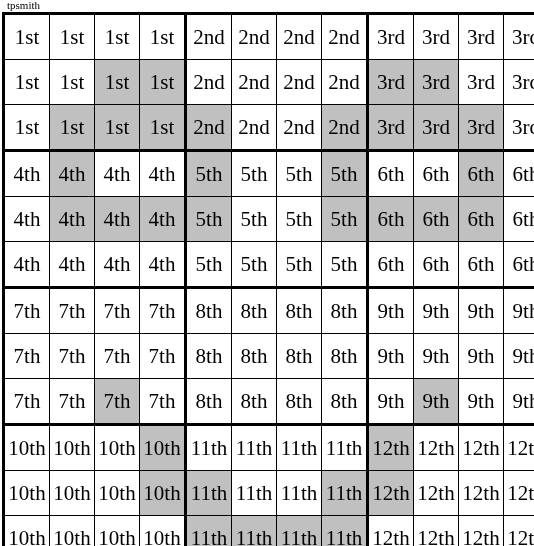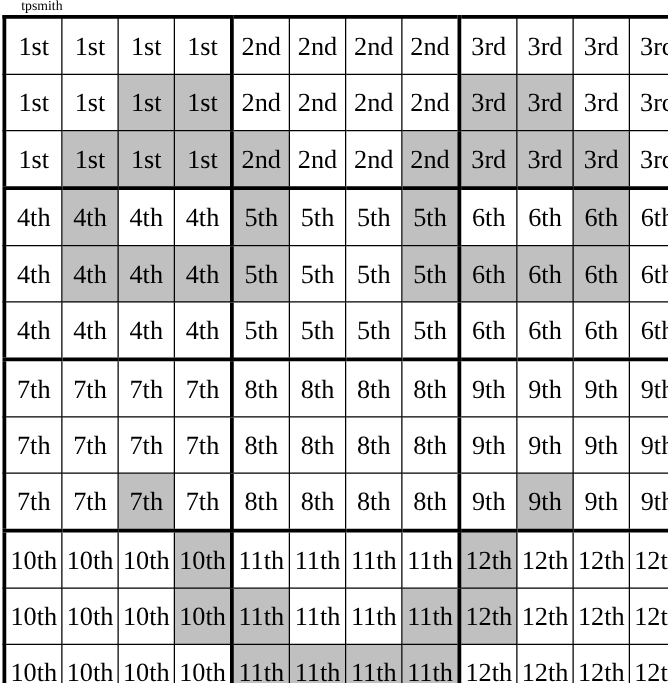--- a/index.html
+++ b/index.html
@@ -8,21 +8,21 @@
     background: #ffffff;
   }
   body {
     width: 534px;
     height: 546px;
     font-family: "Liberation Serif", "DejaVu Serif", serif;
     overflow: hidden;
   }
   #caption {
     position: absolute;
-    left: 17px;
+    left: 7px;
     top: -1px;
     font-size: 11px;
     line-height: 12px;
     color: #000000;
     font-family: "Liberation Serif", "DejaVu Serif", serif;
     white-space: nowrap;
   }
   #grid-wrap {
     position: absolute;
     left: 2px;

